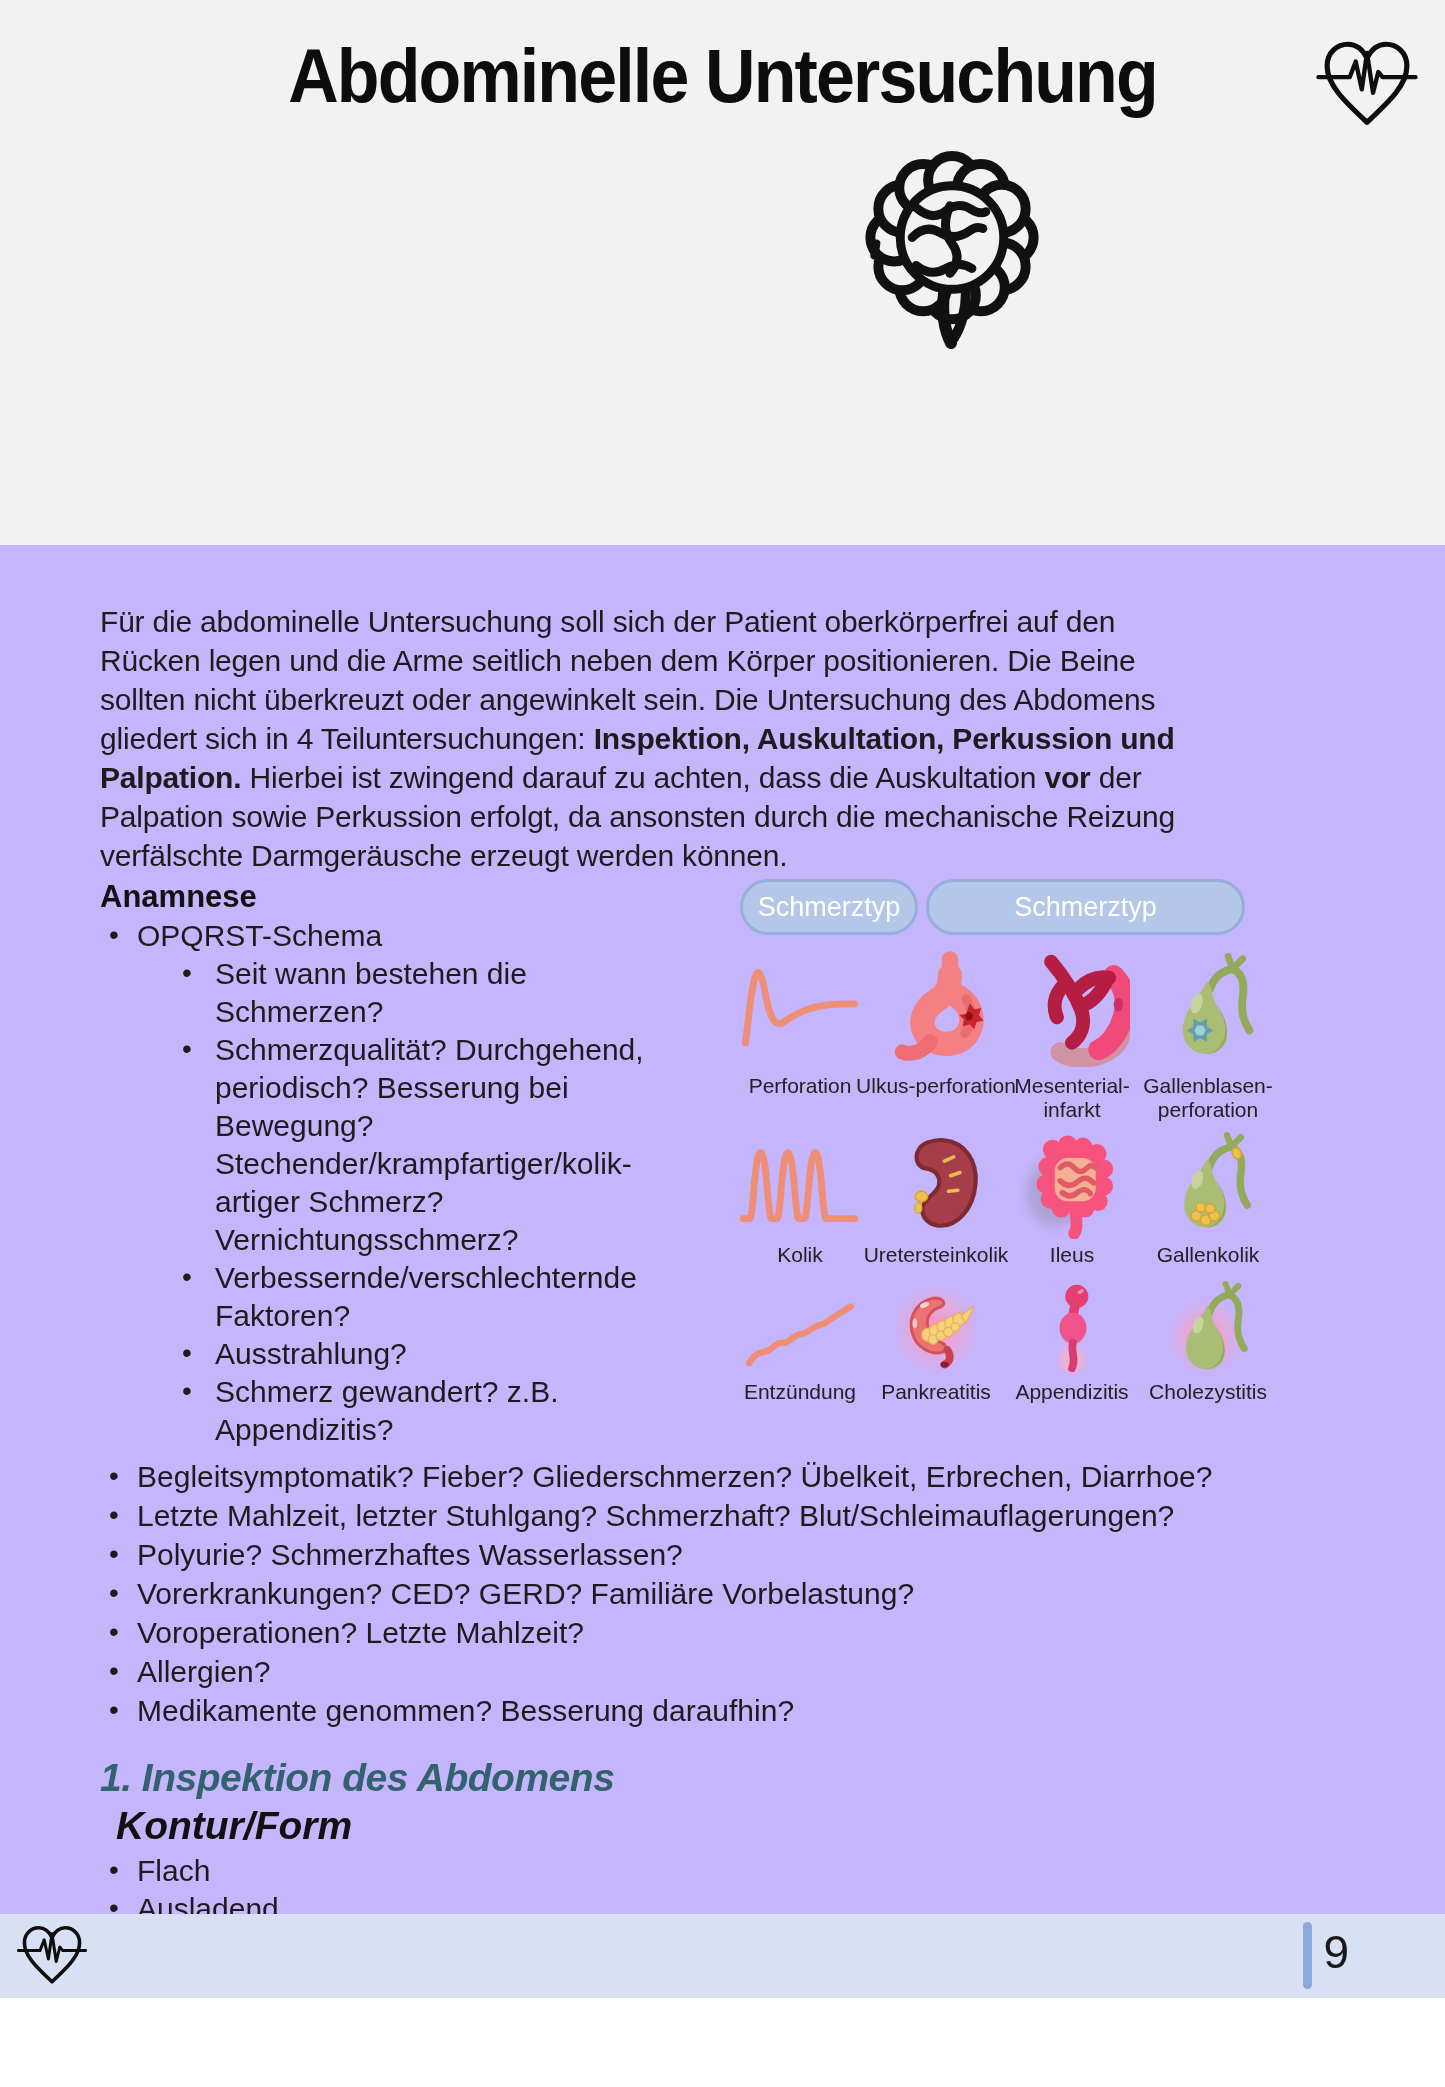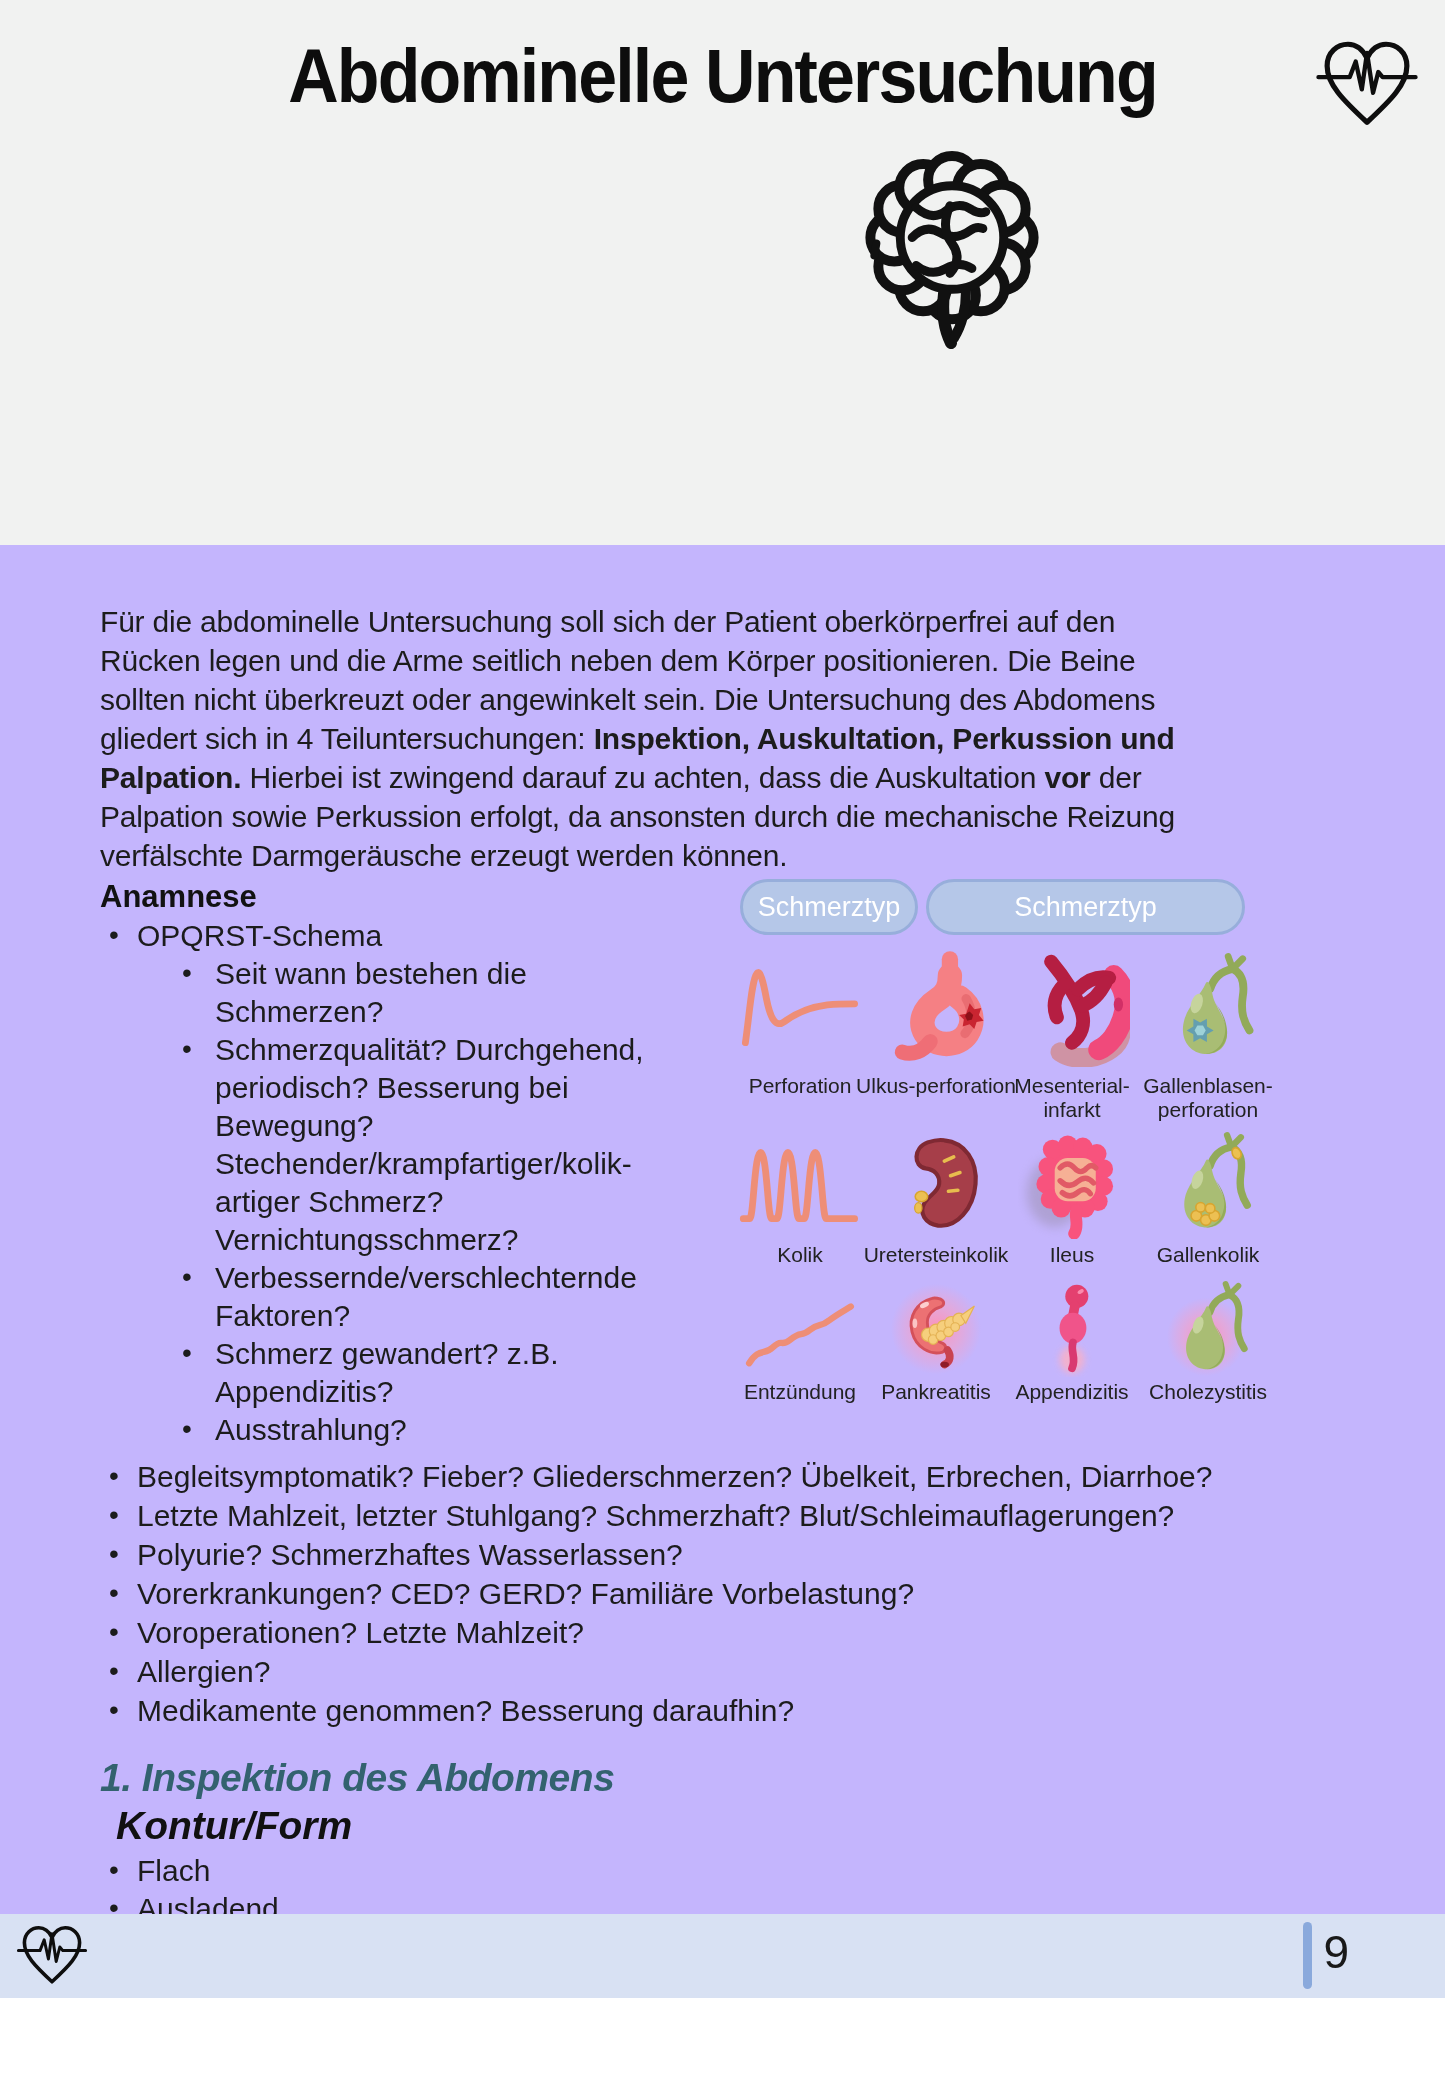--- a/index.html
+++ b/index.html
@@ -124,22 +124,22 @@
 
       <div class="col-left">
         <h2 class="sec">Anamnese</h2>
         <ul>
           <li class="b">OPQRST-Schema</li>
         </ul>
         <ul class="sub">
           <li class="b">Seit wann bestehen die Schmerzen?</li>
           <li class="b">Schmerzqualität? Durchgehend, periodisch? Besserung bei Bewegung? Stechender/krampfartiger/kolik-artiger Schmerz? Vernichtungsschmerz?</li>
           <li class="b">Verbessernde/verschlechternde Faktoren?</li>
+          <li class="b">Ausstrahlung?</li>
           <li class="b">Schmerz gewandert? z.B. Appendizitis?</li>
-          <li class="b">Ausstrahlung?</li>
         </ul>
       </div>
 
       <div class="col-right">
         <div class="pills">
           <div class="pill pill-small">Schmerztyp</div>
           <div class="pill pill-large">Schmerztyp</div>
         </div>
         <div class="grid">
 

